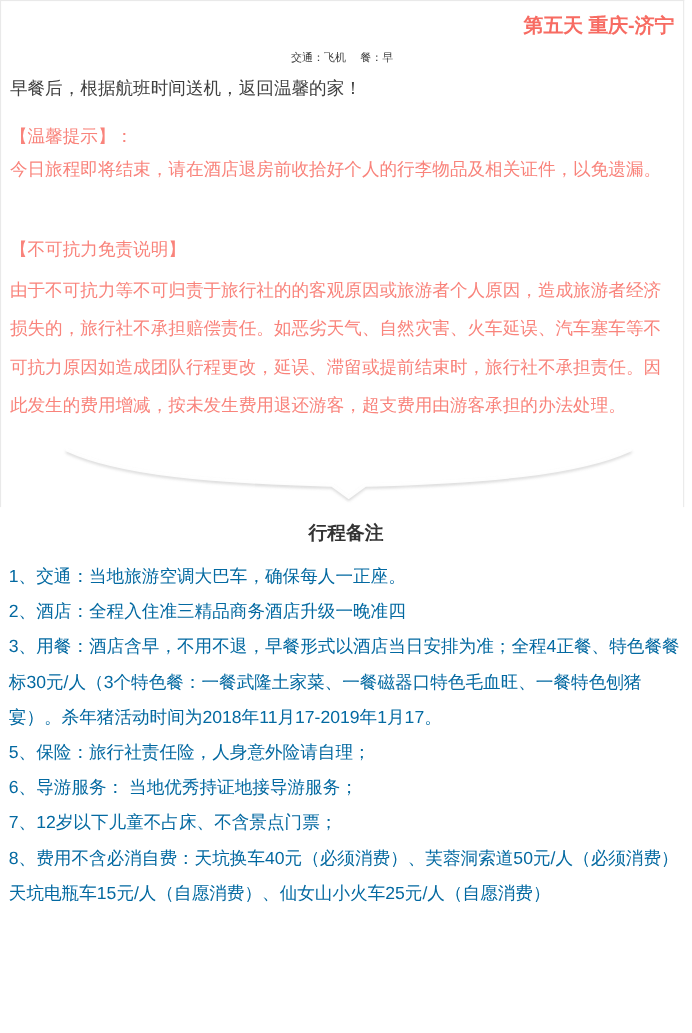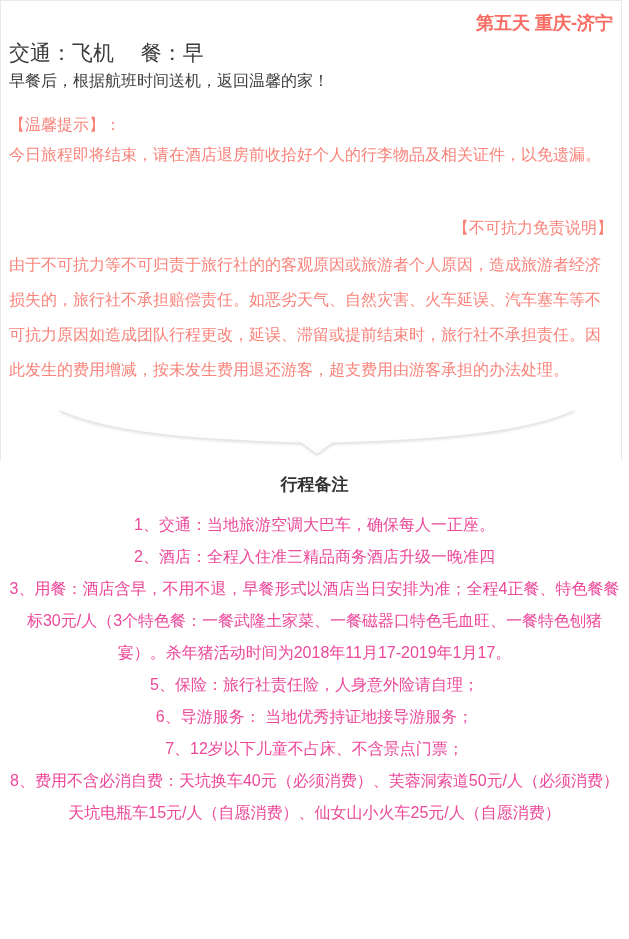--- a/index.html
+++ b/index.html
@@ -28,22 +28,22 @@
   .day-title {
     margin: 2px 0 0 0;
     text-align: right;
     color: #f76b62;
     font-size: 18px;
     font-weight: bold;
     line-height: 24px;
   }
   .meta-line {
     margin-top: 7px;
-    text-align: left;
-    font-size: 21px;
+    text-align: center;
+    font-size: 10px;
     color: #3b3b3b;
     line-height: 22px;
   }
   .intro {
     margin: 5px 0 0 0;
     font-size: 16px;
     line-height: 24px;
     color: #404040;
   }
   .tip {
@@ -51,21 +51,21 @@
     color: #f9837b;
     font-size: 16px;
     line-height: 30px;
   }
   .disclaimer {
     margin-top: 44px;
     color: #f9837b;
     font-size: 16px;
   }
   .disclaimer-heading {
-    text-align: right;
+    text-align: left;
     line-height: 28px;
   }
   .disclaimer-body {
     margin-top: 5px;
     line-height: 35px;
   }
   
   .wave-wrap {
     margin-top: 12px;
     height: 62px;
@@ -82,22 +82,21 @@
     margin: 0 0 12px 0;
     text-align: center;
     font-size: 17px;
     font-weight: bold;
     color: #333333;
     line-height: 24px;
   }
   .note-item {
     font-size: 16px;
     line-height: 32px;
-    color: #ec4899;
-    text-align: center;
+    color: #0369a1;
   }
 </style>
 </head>
 <body>
 
 <div class="page">
 
   <div class="card">
     <h2 class="day-title">第五天 重庆-济宁</h2>
 

